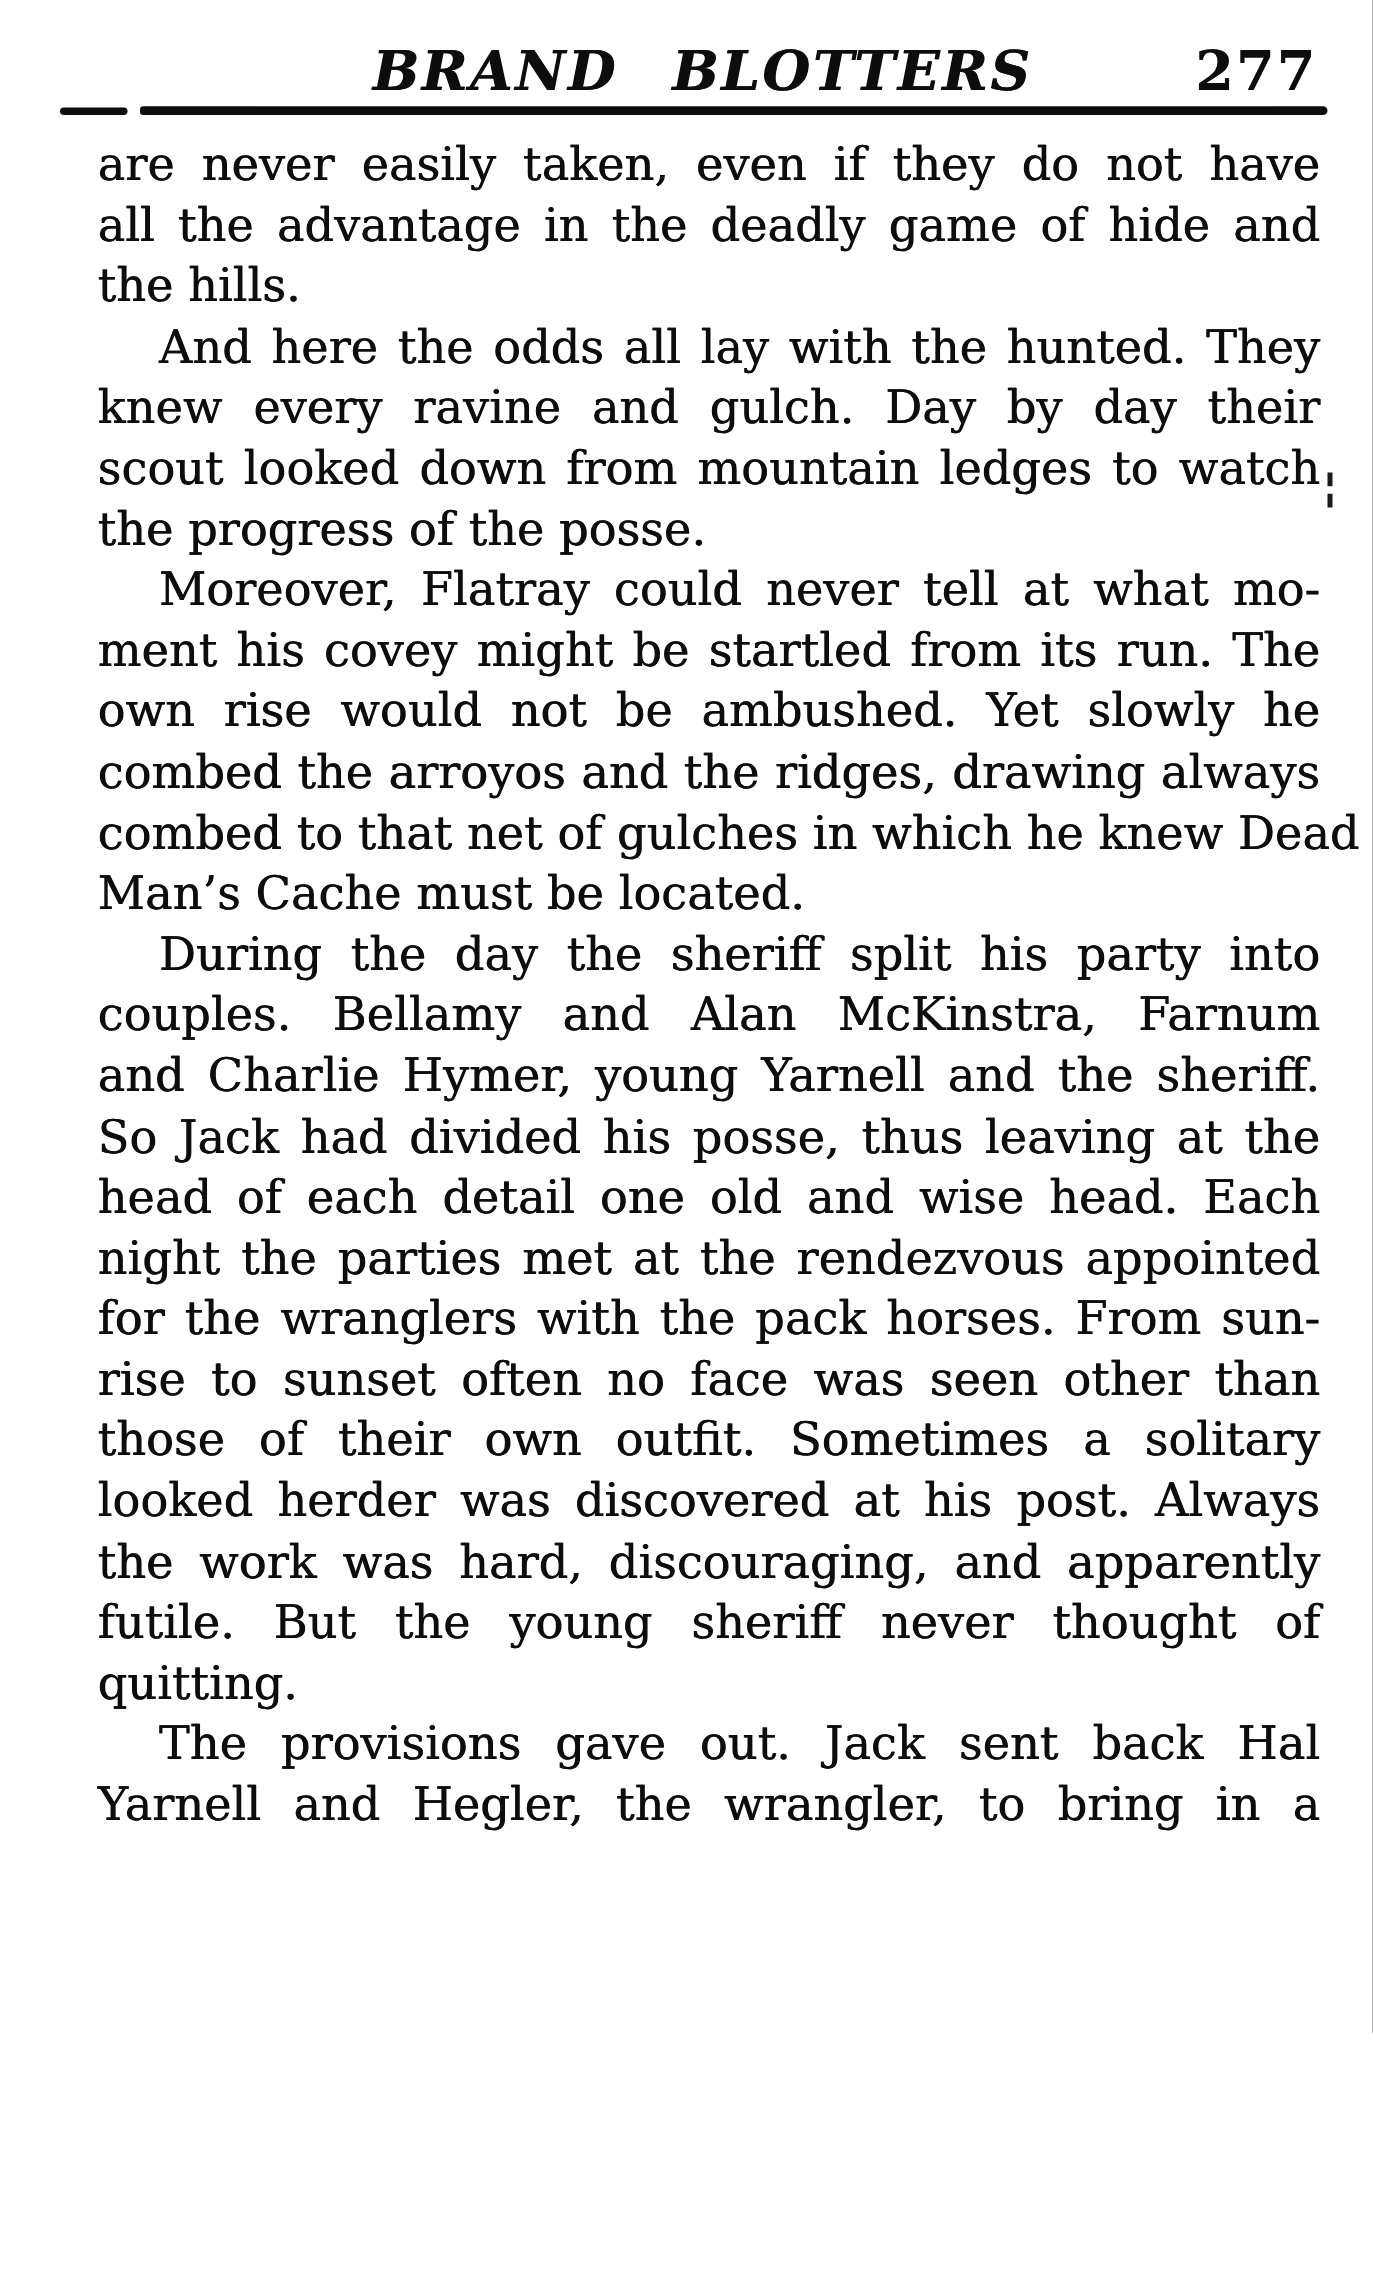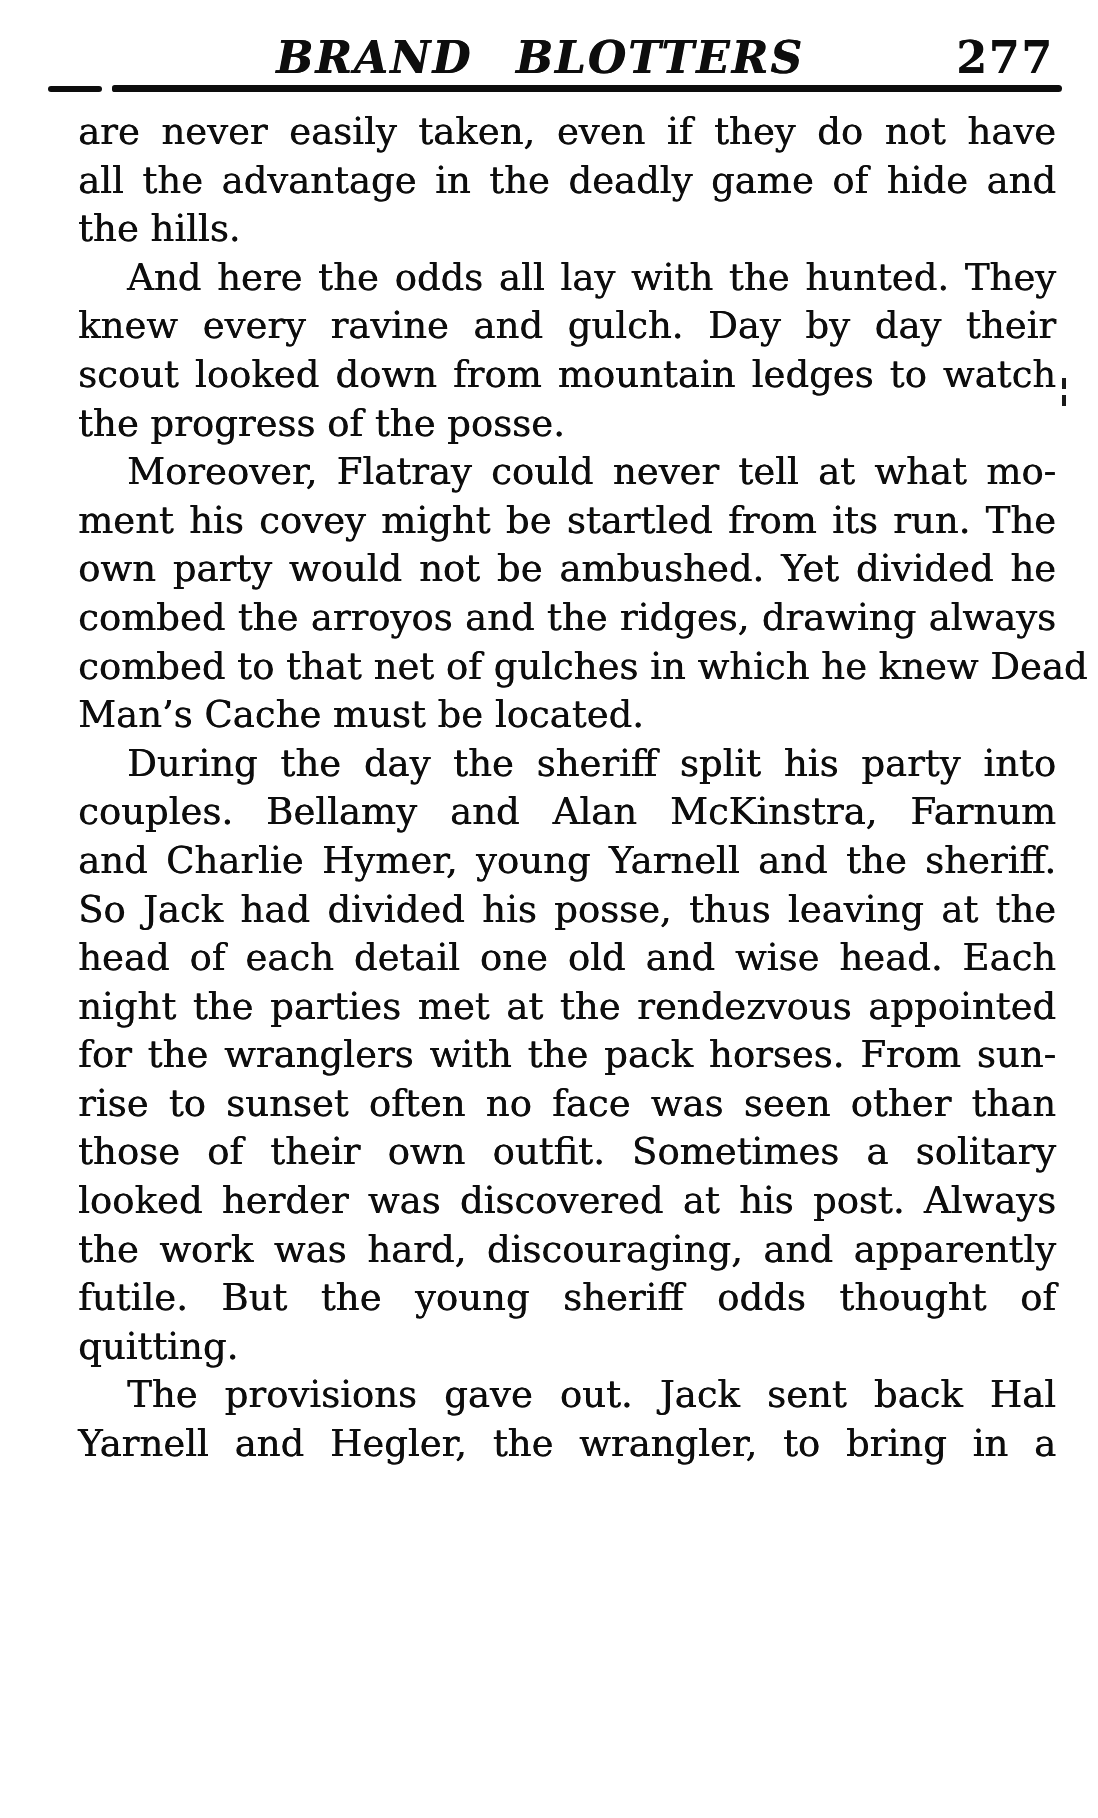--- a/index.html
+++ b/index.html
@@ -21,21 +21,21 @@
   
   .running-header {
     position: absolute;
     top: 36px;
     left: 0;
     width: 100%;
     height: 48px;
   }
   .running-title {
     position: absolute;
-    left: 540px;
+    left: 562px;
     top: 0;
     transform: translateX(-50%);
     font-size: 44px;
     line-height: 44px;
     font-weight: bold;
     font-style: italic;
     letter-spacing: 2px;
     word-spacing: 26px;
     white-space: nowrap;
     text-shadow: 0.5px 0 0 currentColor;
@@ -133,36 +133,36 @@
   <main class="page-text">
       <div class="line">are never easily taken, even if they do not have</div>
       <div class="line">all the advantage in the deadly game of hide and</div>
       <div class="line para-end">the hills.</div>
       <div class="line indent">And here the odds all lay with the hunted. They</div>
       <div class="line">knew every ravine and gulch. Day by day their</div>
       <div class="line">scout looked down from mountain ledges to watch</div>
       <div class="line para-end">the progress of the posse.</div>
       <div class="line indent">Moreover, Flatray could never tell at what mo-</div>
       <div class="line">ment his covey might be startled from its run. The</div>
-      <div class="line">own party would not be ambushed. Yet divided he</div>
+      <div class="line">own rise would not be ambushed. Yet slowly he</div>
       <div class="line">combed the arroyos and the ridges, drawing always</div>
       <div class="line">combed to that net of gulches in which he knew Dead</div>
       <div class="line para-end">Man’s Cache must be located.</div>
       <div class="line indent">During the day the sheriff split his party into</div>
       <div class="line">couples. Bellamy and Alan McKinstra, Farnum</div>
       <div class="line">and Charlie Hymer, young Yarnell and the sheriff.</div>
       <div class="line">So Jack had divided his posse, thus leaving at the</div>
       <div class="line">head of each detail one old and wise head. Each</div>
       <div class="line">night the parties met at the rendezvous appointed</div>
       <div class="line">for the wranglers with the pack horses. From sun-</div>
       <div class="line">rise to sunset often no face was seen other than</div>
       <div class="line">those of their own outfit. Sometimes a solitary</div>
       <div class="line">looked herder was discovered at his post. Always</div>
       <div class="line">the work was hard, discouraging, and apparently</div>
-      <div class="line">futile. But the young sheriff odds thought of</div>
+      <div class="line">futile. But the young sheriff never thought of</div>
       <div class="line para-end">quitting.</div>
       <div class="line indent">The provisions gave out. Jack sent back Hal</div>
       <div class="line">Yarnell and Hegler, the wrangler, to bring in a</div>
     </main>
 
   <span class="scan-artifact"></span>
 
 </div>
 
 </body></html>

